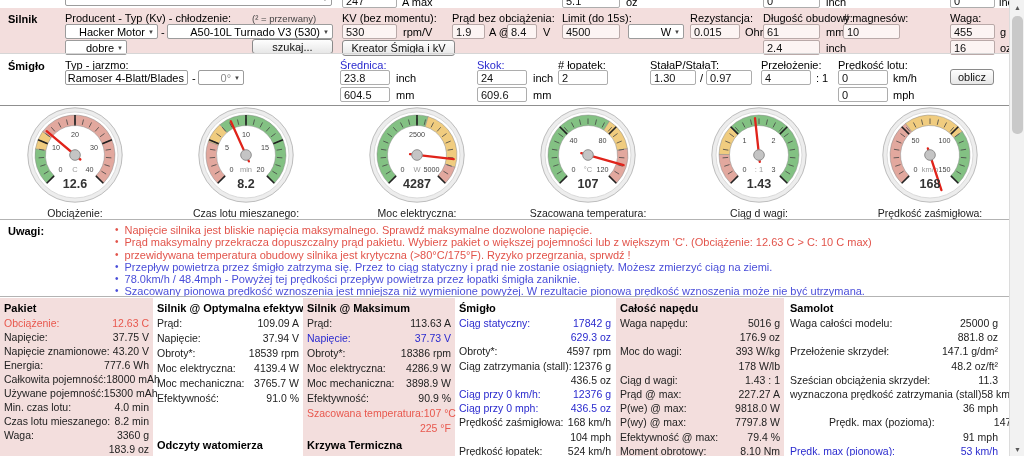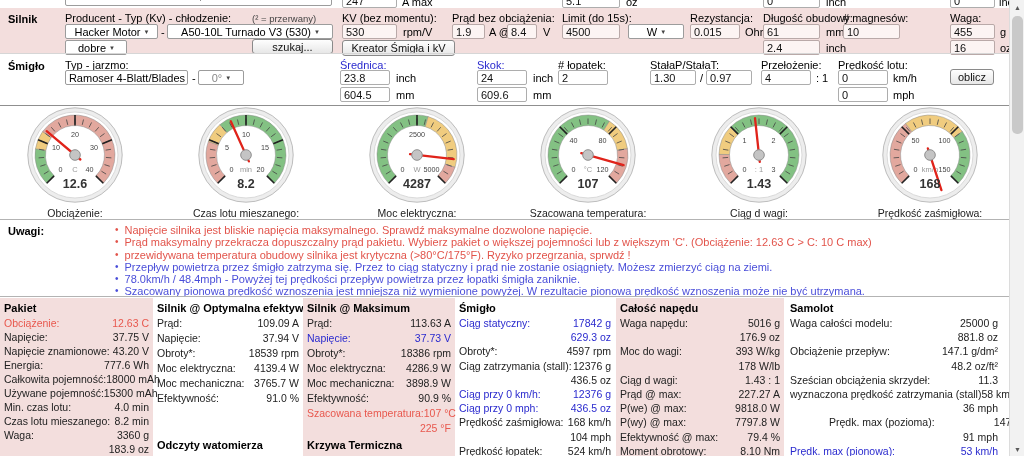--- a/index.html
+++ b/index.html
@@ -7,21 +7,21 @@
           font-family:"Liberation Sans","DejaVu Sans",sans-serif;font-size:11px;color:#000;background:#fff}
   .lbl{position:absolute;white-space:nowrap;color:#000}
   .b{font-weight:bold}
   .small{font-size:9.5px;color:#444}
   .vblue{color:var(--blue)}
   .gray{color:#888}
   .inp{position:absolute;height:15px;box-sizing:border-box;border:1px solid #b9a9a8;background:#fcf4f3;
        border-radius:2px;font:11px "Liberation Sans","DejaVu Sans",sans-serif;padding:0 3px;color:#111;outline:none}
   .inp.w{background:#fff;border-color:#adadad}
   .sel{position:absolute;height:15px;box-sizing:border-box;border:1px solid #9c9c9c;background:#fff;border-radius:2px;
-       font-size:11px;display:flex;align-items:center;justify-content:center;padding:0 3px 0 4px;
+       font-size:11px;display:flex;align-items:center;justify-content:flex-end;padding:0 3px 0 4px;
        white-space:nowrap;overflow:hidden;cursor:default}
   .sel .chev{font-size:6px;color:#444;margin-left:3px;flex:none}
   .btn{position:absolute;box-sizing:border-box;border:1px solid #8a8a8a;border-radius:3px;
        background:linear-gradient(#fefefe,#e7e7e7);font:11px "Liberation Sans","DejaVu Sans",sans-serif;
        display:flex;align-items:center;justify-content:center;padding:0;color:#111}
   .pinkband{position:absolute;left:0;width:1009px;background:var(--pink)}
   .hline{position:absolute;left:0;width:1009px;height:1px}
   .gauge{position:absolute;top:106px;width:108px;height:97px}
   .glabel{position:absolute;top:207px;width:170px;text-align:center;font-size:10.5px;color:#222;white-space:nowrap}
   .note{display:flex;font-size:11px;line-height:12.3px;white-space:nowrap}
@@ -630,21 +630,21 @@
       <div class="ptitle" style="left: 790px;">Samolot</div>
       <div class="prow" style="left: 790px; width: 208px; top: 317px;">
         <span>Waga całości modelu:</span>
         <span>25000 g</span>
       </div>
       <div class="prow" style="left: 790px; width: 208px; top: 331.2px;">
         <span></span>
         <span>881.8 oz</span>
       </div>
       <div class="prow" style="left: 790px; width: 208px; top: 345.4px;">
-        <span>Obciążenie przepływ:</span>
+        <span>Przełożenie skrzydeł:</span>
         <span>147.1 g/dm²</span>
       </div>
       <div class="prow" style="left: 790px; width: 208px; top: 359.6px;">
         <span></span>
         <span>48.2 oz/ft²</span>
       </div>
       <div class="prow" style="left: 790px; width: 208px; top: 373.8px;">
         <span>Sześcian obciążenia skrzydeł:</span>
         <span>11.3</span>
       </div>

